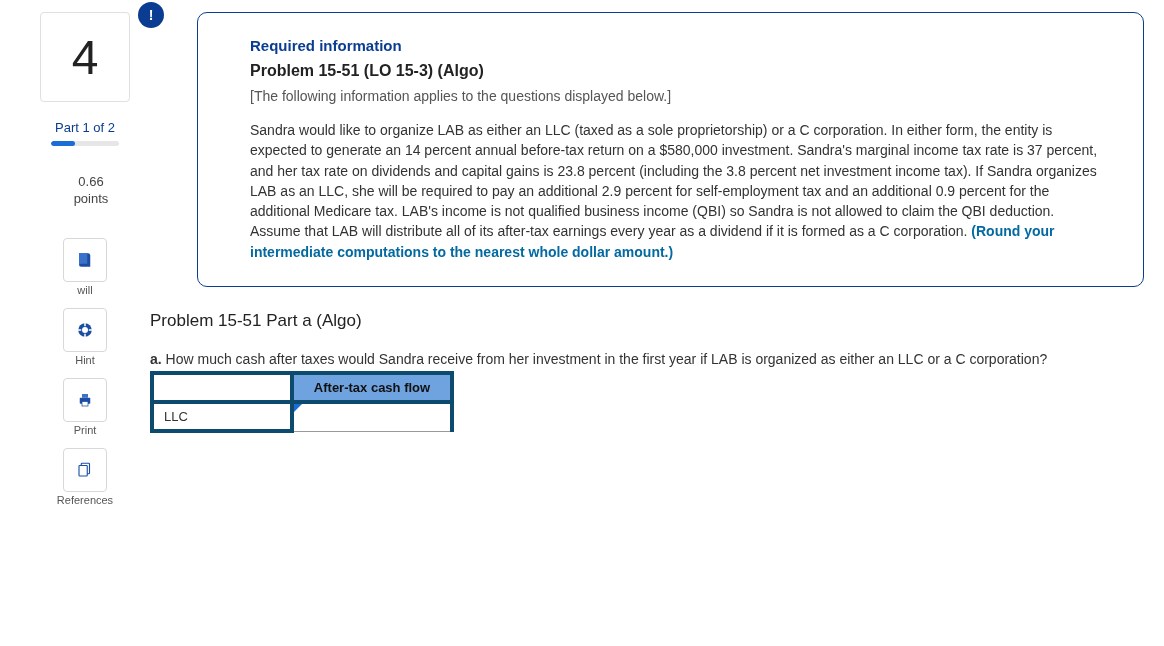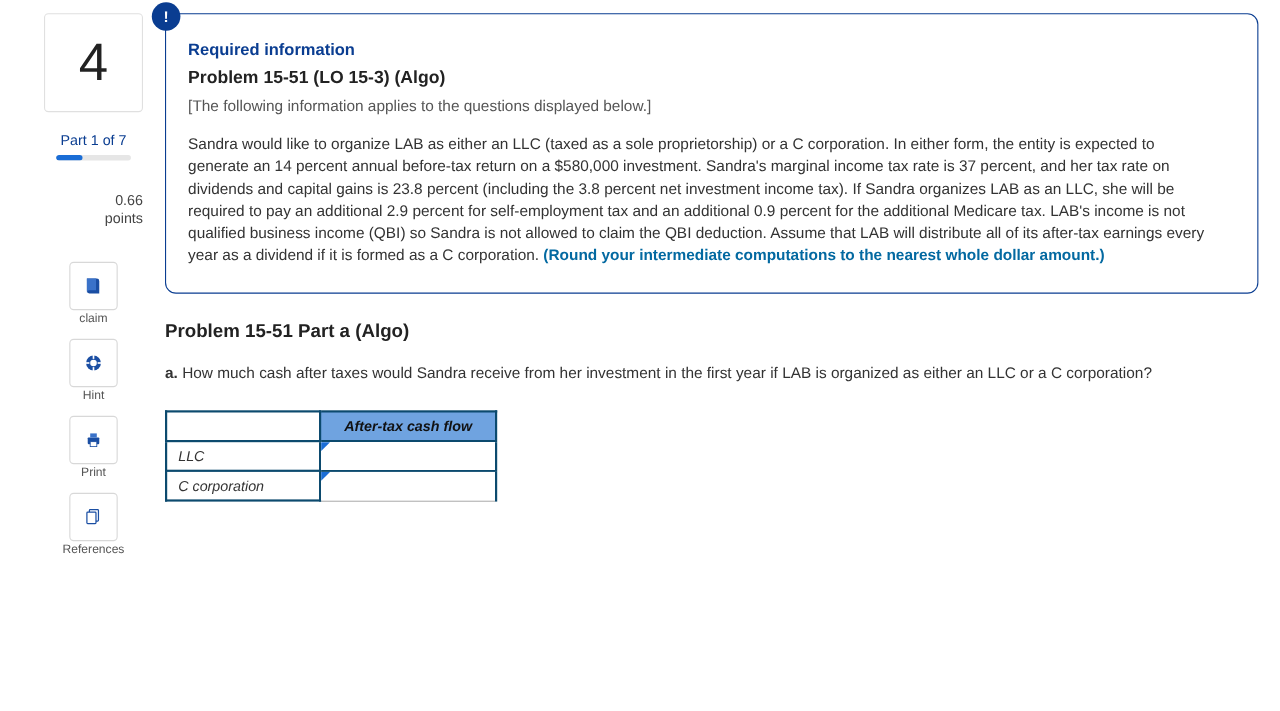--- a/index.html
+++ b/index.html
@@ -53,21 +53,21 @@
     overflow: hidden;
     margin-bottom: 28px;
   }
   .progress-fill {
     height: 100%;
     background: #1a6dd6;
     width: 35%;
     border-radius: 3px;
   }
   .points {
-    text-align: right;
+    text-align: center;
     width: 100%;
     padding-left: 12px;
     color: #444;
     font-size: 13px;
     line-height: 1.3;
     margin-bottom: 30px;
   }
   .tool-btn {
     width: 44px;
     height: 44px;
@@ -91,22 +91,23 @@
     flex: 1;
     min-width: 0;
   }
   .info-box-wrap {
     position: relative;
     margin-bottom: 24px;
   }
   .info-box {
     border: 1.5px solid #0a3d91;
     border-radius: 10px;
-    padding: 24px 40px 24px 20px;
-    color: #333;
+    padding: 24px 40px 24px 52px;
+    color: #333;
+    margin-left: 47px;
   }
   .excl-badge {
     position: absolute;
     top: -10px;
     left: -12px;
     width: 26px;
     height: 26px;
     border-radius: 50%;
     background: #0a3d91;
     color: #fff;
@@ -134,42 +135,41 @@
   }
   .body-text {
     color: #333;
     line-height: 1.45;
   }
   .round-note {
     color: #0369a1;
     font-weight: 700;
   }
   .part-title {
-    font-weight: 700;
+    font-weight: 400;
     font-size: 17px;
     color: #222;
     margin-bottom: 18px;
   }
   .q-text {
     color: #333;
-    margin-bottom: 24px;
+    margin-bottom: 2px;
     line-height: 1.45;
   }
   .q-text b { font-weight: 700; }
   .ans-table {
     border-collapse: collapse;
     font-size: 13px;
   }
   .ans-table th, .ans-table td {
-    border: 2px solid #0c4a6e;
+    border: 4px solid #0c4a6e;
     padding: 5px 10px;
     text-align: left;
     height: 15px;
     background: #fff;
-    font-style: italic;
   }
   .ans-table th.blank-header {
     background: #fff;
     width: 140px;
   }
   .ans-table th.col-header {
     background: #6fa3e0;
     color: #111;
     font-weight: 700;
     text-align: center;
@@ -195,37 +195,37 @@
 </style>
 </head>
 <body>
 
 <div class="container">
   <div class="sidebar">
     <div class="qnum-box">
       <span>4</span>
     </div>
     <div class="part-label">
-      <b>Part 1</b><span> of 7</span>
+      <b>Part 1</b><span> of 2</span>
     </div>
     <div class="progress-wrap">
       <div class="progress-fill"></div>
     </div>
     <div class="points">
       <div>0.66</div>
       <div>points</div>
     </div>
 
     <div class="tool-btn">
       <svg class="icon-svg" width="18" height="18" viewBox="0 0 24 24">
           <path fill="#1a4ea3" d="M4 3h12a3 3 0 0 1 3 3v15H7a3 3 0 0 1-3-3V3z"></path>
           <path fill="#3a72c9" d="M4 3h11v14H7a3 3 0 0 0-3 3V3z"></path>
         </svg>
     </div>
-    <div class="tool-label">claim</div>
+    <div class="tool-label">will</div>
 
     <div class="tool-btn">
       <svg class="icon-svg" width="18" height="18" viewBox="0 0 24 24">
           <circle cx="12" cy="12" r="9" fill="#1a4ea3"></circle>
           <circle cx="12" cy="12" r="4" fill="#fff"></circle>
           <rect x="11" y="2" width="2" height="5" fill="#fff"></rect>
           <rect x="11" y="17" width="2" height="5" fill="#fff"></rect>
           <rect x="2" y="11" width="5" height="2" fill="#fff"></rect>
           <rect x="17" y="11" width="5" height="2" fill="#fff"></rect>
         </svg>
@@ -274,20 +274,16 @@
     <table class="ans-table">
       <tbody>
           <tr>
         <th class="blank-header"></th>
         <th class="col-header">After-tax cash flow</th>
       </tr>
       <tr>
         <td>LLC</td>
         <td class="input-cell"><span class="tri"></span><span></span></td>
       </tr>
-      <tr>
-        <td>C corporation</td>
-        <td class="input-cell"><span class="tri"></span><span></span></td>
-      </tr>
     </tbody>
       </table>
   </div>
 </div>
 
 </body></html>

